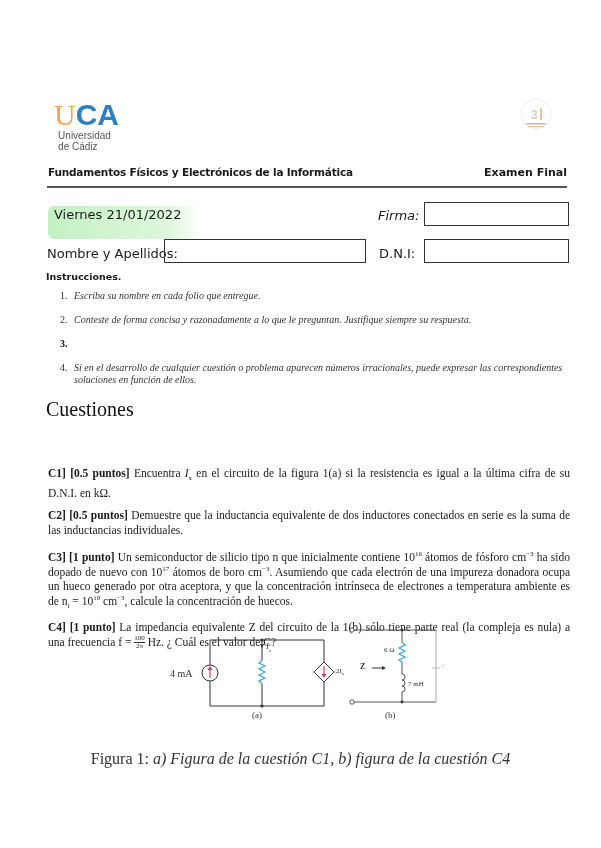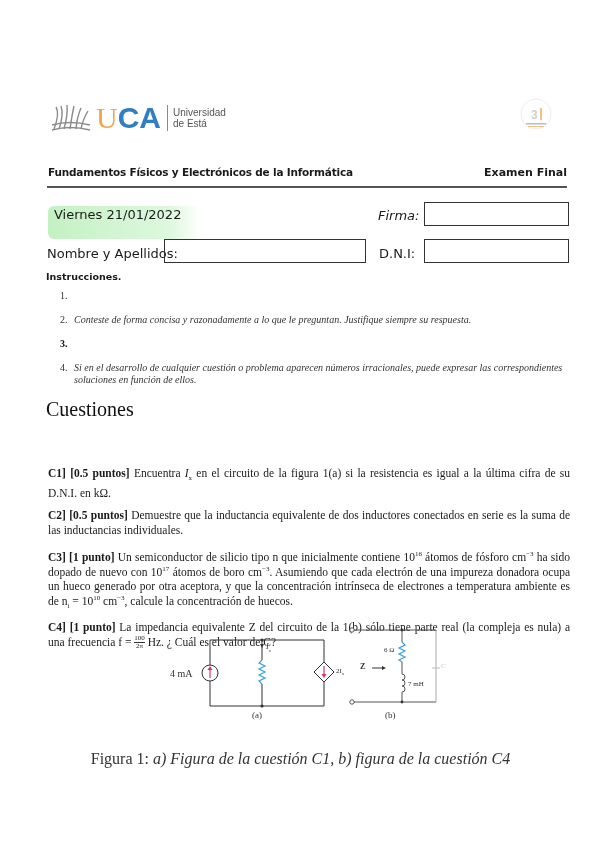--- a/index.html
+++ b/index.html
@@ -1,20 +1,20 @@
 <!DOCTYPE html>
 <html><head>
 <meta charset="utf-8">
 <style>
   html, body { margin:0; padding:0; background:#ffffff; }
   body { width:601px; height:848px; position:relative; overflow:hidden; color:#1a1a1a; }
   .abs { position:absolute; }
 
   
-  .logo { left:50px; top:100px; height:36px; display:flex; align-items:center; }
+  .logo { left:50px; top:100px; height:36px; display:flex; align-items:center;flex-direction:column; }
   .logo-mark { width:42px; height:30px; }
   .logo-uca { font-family:"Liberation Sans", sans-serif; font-size:30px; font-weight:bold; letter-spacing:0px; margin-left:4px; line-height:30px; }
   .logo-uca .u { color:#f0a54e; font-family:"Liberation Serif", serif; font-weight:normal; }
   .logo-uca .ca { color:#2f7fc1; }
   .logo-sep { width:1px; height:26px; background:#888; margin:0 5px 0 6px; }
   .logo-text { font-family:"Liberation Sans", sans-serif; font-size:10px; line-height:11px; color:#555; }
 
   .esi-logo { left:518px; top:98px; width:36px; height:36px; }
 
   
@@ -65,21 +65,21 @@
         <path d="M26 26 Q27 14 31 5"></path>
         <path d="M31 26 Q33 16 38 8"></path>
       <path d="M2 22 Q20 17 40 22"></path>
         <path d="M2 27 Q20 22 40 27"></path>
     </g>
   </svg>
   <div class="logo-uca"><span class="u">U</span><span class="ca">CA</span></div>
   <div class="logo-sep"></div>
   <div class="logo-text">
     <div>Universidad</div>
-    <div>de Está</div>
+    <div>de Cádiz</div>
   </div>
 </div>
 
 <svg class="abs esi-logo" viewBox="0 0 36 36">
   <circle cx="18" cy="16" r="15" fill="none" stroke="#eeeeee" stroke-width="1"></circle>
   <text x="13" y="21" font-family="Liberation Sans, sans-serif" font-size="12" fill="#cfcfcf" font-weight="bold">3</text>
   <rect x="22" y="10" width="2" height="12" fill="#f0a54e" opacity="0.7"></rect>
   <rect x="8" y="25" width="20" height="1.5" fill="#bbbbbb"></rect>
   <rect x="10" y="28" width="16" height="1" fill="#f0a54e" opacity="0.7"></rect>
 </svg>
@@ -94,20 +94,21 @@
 
 <div class="abs nombre-label">Nombre y Apellidos:</div>
 <div class="abs nombre-box"></div>
 <div class="abs dni-label">D.N.I:</div>
 <div class="abs dni-box"></div>
 
 <div class="abs instr-title">Instrucciones.</div>
 <div class="abs instr-list">
   <div class="instr-item">
     <span class="num">1.</span>
+    <span>Escriba su nombre en cada folio que entregue.</span>
   </div>
   <div class="instr-item">
     <span class="num">2.</span>
     <span>Conteste de forma concisa y razonadamente a lo que le preguntan. Justifique siempre su respuesta.</span>
   </div>
   <div class="instr-item bold">
     <span class="num">3.</span>
   </div>
   <div class="instr-item">
     <span class="num">4.</span>

